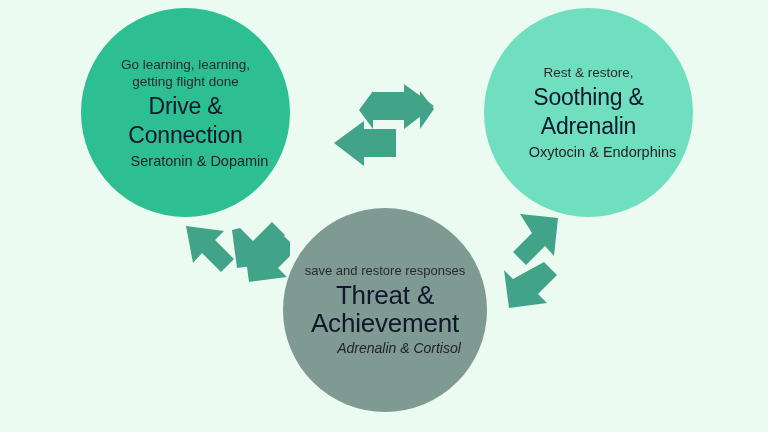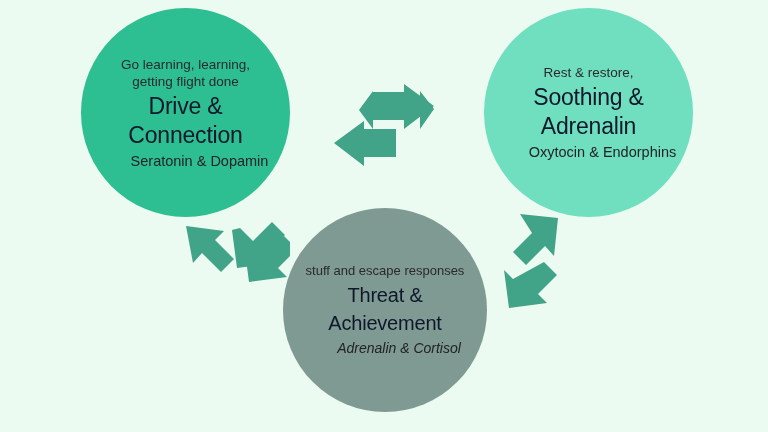--- a/index.html
+++ b/index.html
@@ -75,21 +75,21 @@
   .sub-bottom {
     font-size: 14.5px;
     line-height: 18px;
     color: #232323;
     font-weight: 400;
     white-space: nowrap;
     margin-top: 2px;
     margin-left: 28px;
   }
   .c-threat .sub-top { font-size: 13px; line-height: 16.5px; }
-  .c-threat .title { font-size: 20px; line-height: 28px; }
+  .c-threat .title { font-size: 26px; line-height: 28px; }
   .c-threat .sub-bottom { font-size: 14px; font-style: italic; }
 
   .arrow-group {
     position: absolute;
   }
   .arrow-group svg { display: block; }
 
   .g-top    { left: 330px; top: 84px;  width: 108px; height: 82px; }
   .g-left   { left: 182px; top: 222px; width: 108px; height: 66px; }
   .g-right  { left: 500px; top: 212px; width: 64px;  height: 104px; }
@@ -117,21 +117,21 @@
     </div>
     <div class="title">
       <div>Soothing &amp;</div>
       <div>Adrenalin</div>
     </div>
     <div class="sub-bottom">Oxytocin &amp; Endorphins</div>
   </div>
 
   <div class="circle c-threat" style="background: rgb(126, 154, 147);">
     <div class="sub-top">
-      <div>stuff and escape responses</div>
+      <div>save and restore responses</div>
     </div>
     <div class="title">
       <div>Threat &amp;</div>
       <div>Achievement</div>
     </div>
     <div class="sub-bottom">Adrenalin &amp; Cortisol</div>
   </div>
 
   <div class="arrow-group g-top">
     <svg width="108" height="82" viewBox="0 0 108 82" xmlns="http://www.w3.org/2000/svg">

